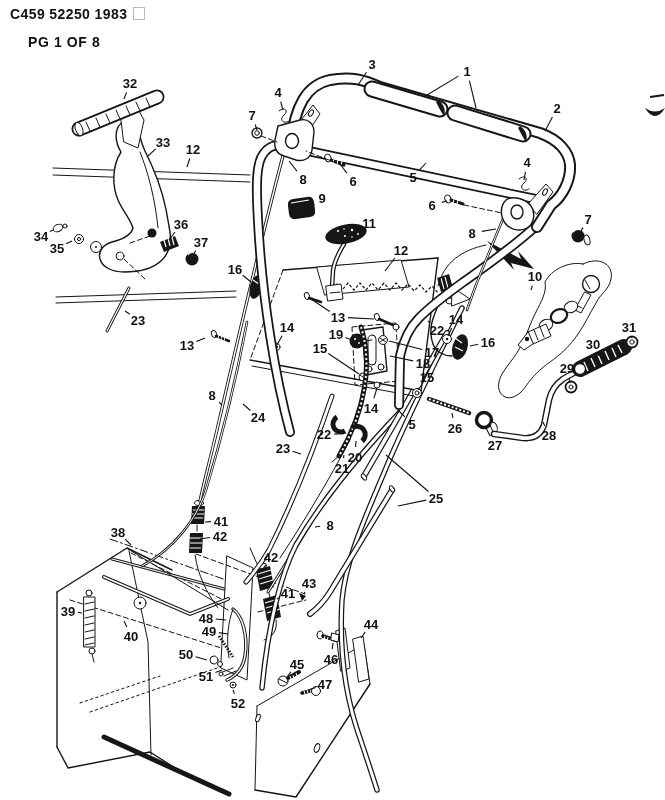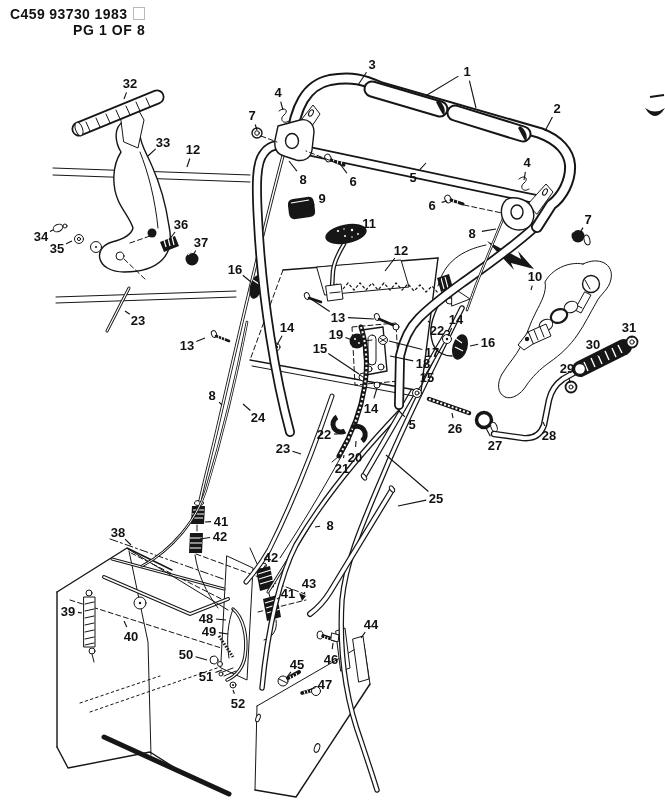--- a/index.html
+++ b/index.html
@@ -1,41 +1,41 @@
 <!DOCTYPE html>
 <html><head>
 <meta charset="utf-8">
 <style>
   html,body{margin:0;padding:0;background:#e8e8e8;}
   #page{position:relative;width:665px;height:800px;background:#ffffff;overflow:hidden;
         font-family:"Liberation Sans", sans-serif;}
   #hdr{position:absolute;left:10px;top:6px;color:#111;z-index:5;}
   #hdr .l1{font-size:14px;font-weight:bold;letter-spacing:.4px;}
-  #hdr .l2{font-size:14px;font-weight:bold;letter-spacing:.6px;margin-left:18px;margin-top:0;text-align:right;}
+  #hdr .l2{font-size:14px;font-weight:bold;letter-spacing:.6px;margin-left:18px;margin-top:12px;}
   #hdr .ghost-box{display:inline-block;width:10px;height:11px;border:1px solid #b9b9b9;
         margin-left:6px;vertical-align:-1px;}
   svg{position:absolute;left:0;top:0;}
   .ln{fill:none;stroke:#161616;stroke-width:1.4;stroke-linecap:round;stroke-linejoin:round;}
   .ln2{fill:none;stroke:#161616;stroke-width:1;stroke-linecap:round;stroke-linejoin:round;}
   .wfill{fill:#ffffff;}
   .tb{fill:none;stroke:#161616;stroke-linecap:round;stroke-linejoin:round;}
   .tw{fill:none;stroke:#ffffff;stroke-linecap:round;stroke-linejoin:round;}
   .fb{fill:#161616;stroke:none;}
   .dash{stroke-dasharray:5 3;}
   .dashdot{stroke-dasharray:8 3 2 3;}
   .dot{stroke-dasharray:2.5 3;}
   .callout-text{font-family:"Liberation Sans",sans-serif;font-size:13px;font-weight:bold;fill:#111;}
 </style>
 </head>
 <body>
 
 <div id="page">
 
   <div id="hdr">
-    <div class="l1"><span>C459 93730 1983</span><span class="ghost-box"></span></div>
+    <div class="l1"><span>C459 52250 1983</span><span class="ghost-box"></span></div>
     <div class="l2">PG 1 OF 8</div>
   </div>
 
   <svg id="diagram-svg" width="665" height="800" viewBox="0 0 665 800">
 
     <g>
       <path class="ln" d="M57,592 L127,548 L172,570"></path>
       <path class="ln" d="M57,592 L57,747"></path>
       <path class="ln" d="M57,747 L68,768 L150,752 L186,775"></path>
       <path class="ln2" d="M129,551 L148,642 L151,755"></path>

